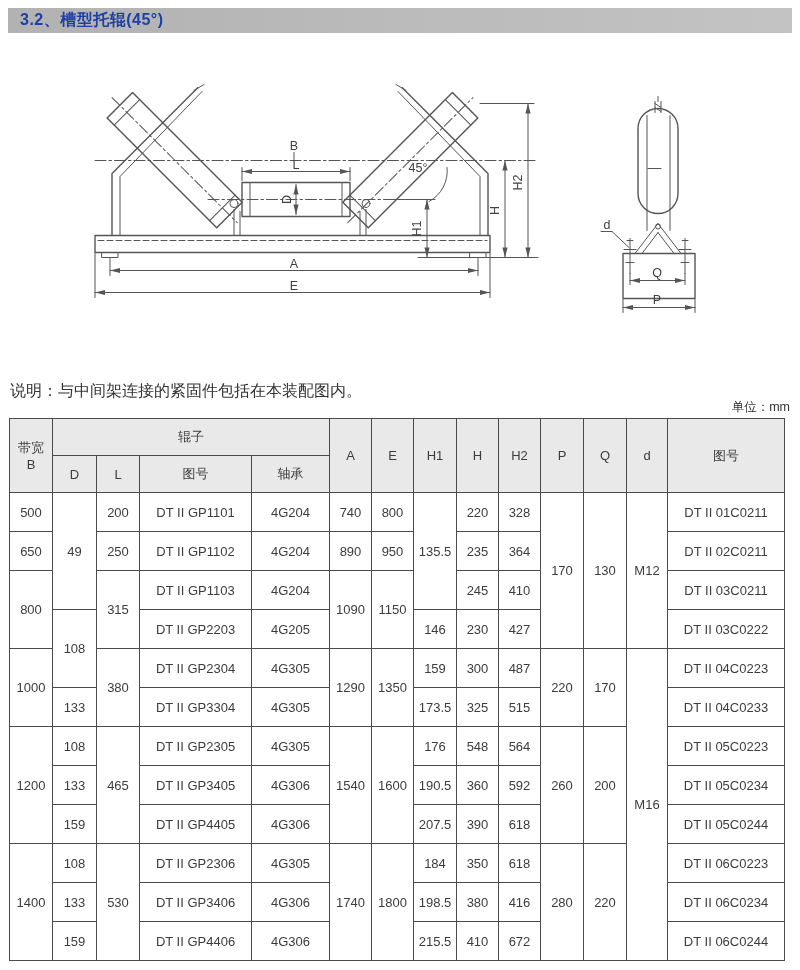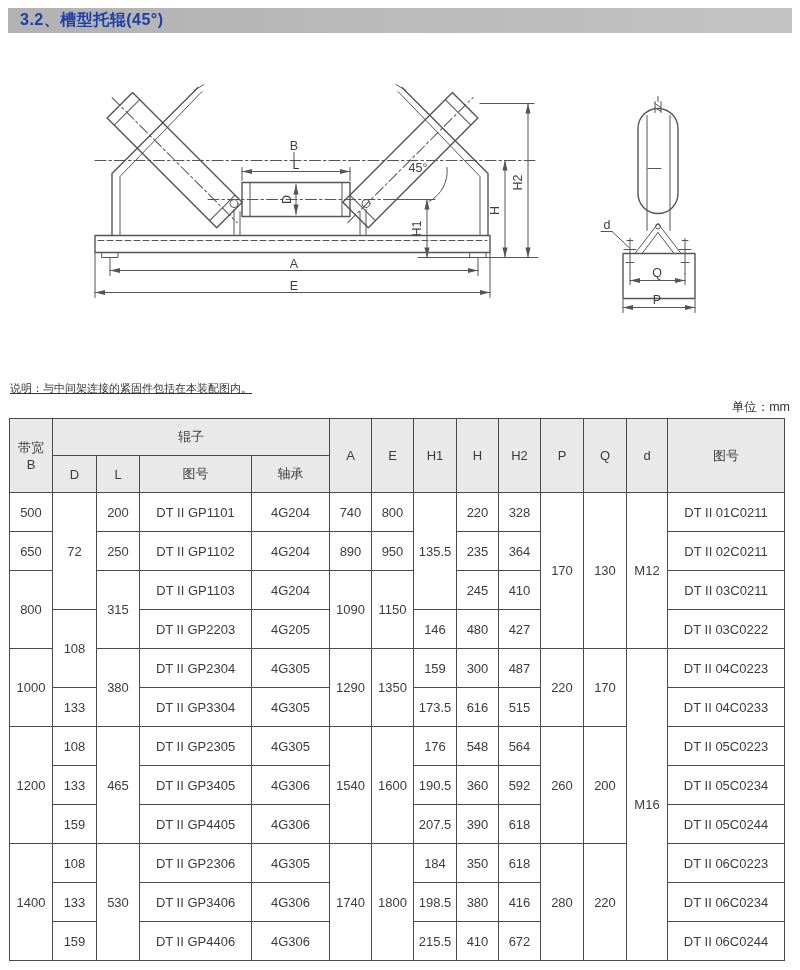--- a/index.html
+++ b/index.html
@@ -22,21 +22,21 @@
   .title-bar .title{
     font-size:16px;font-weight:bold;letter-spacing:0.5px;color:#1c3fa8;text-align:right;
   }
   .drawing-front{position:absolute;left:50px;top:68px;width:560px;height:255px;}
   .drawing-side{position:absolute;left:595px;top:68px;width:195px;height:255px;}
   svg .ln{stroke:var(--line-color);fill:none;stroke-width:1;stroke-linejoin:round;stroke-linecap:round;}
   svg .thick{stroke-width:1.4;}
   svg .dashdot{stroke-dasharray:11 3 2.5 3;}
   svg .dashed{stroke-dasharray:6 3;}
   svg text{font-family:"Liberation Sans","DejaVu Sans",sans-serif;font-size:12.5px;fill:#3f3f3f;}
-  .note-line{position:absolute;left:10px;top:381px;font-size:11px;color:#333;text-decoration:underline;}
+  .note-line{position:absolute;left:10px;top:381px;font-size:16px;color:#333;}
   .units-line{position:absolute;right:10px;top:399px;font-size:12.5px;color:#333;margin-left:43px;}
   table.spec{
     position:absolute;left:9px;top:418px;width:775px;
     border-collapse:collapse;table-layout:fixed;
     font-size:13px;color:var(--text-color);
   }
   table.spec th,table.spec td{
     border:1px solid var(--border-color);
     text-align:center;vertical-align:middle;
     font-weight:normal;padding:0 2px;overflow:hidden;
@@ -232,21 +232,21 @@
       <tr>
         <th>D</th>
         <th>L</th>
         <th>图号</th>
         <th>轴承</th>
       </tr>
     </thead>
     <tbody>
         <tr>
           <td>500</td>
-          <td rowspan="3">72</td>
+          <td rowspan="3">49</td>
           <td>200</td>
           <td>DT II GP1101</td>
           <td>4G204</td>
           <td>740</td>
           <td>800</td>
           <td rowspan="3">135.5</td>
           <td>220</td>
           <td>328</td>
           <td rowspan="4">170</td>
           <td rowspan="4">130</td>
@@ -273,21 +273,21 @@
           <td rowspan="2">1150</td>
           <td>245</td>
           <td>410</td>
           <td>DT II 03C0211</td>
         </tr>
         <tr>
           <td rowspan="2">108</td>
           <td>DT II GP2203</td>
           <td>4G205</td>
           <td>146</td>
-          <td>480</td>
+          <td>230</td>
           <td>427</td>
           <td>DT II 03C0222</td>
         </tr>
         <tr>
           <td rowspan="2">1000</td>
           <td rowspan="2">380</td>
           <td>DT II GP2304</td>
           <td>4G305</td>
           <td rowspan="2">1290</td>
           <td rowspan="2">1350</td>
@@ -297,21 +297,21 @@
           <td rowspan="2">220</td>
           <td rowspan="2">170</td>
           <td rowspan="8">M16</td>
           <td>DT II 04C0223</td>
         </tr>
         <tr>
           <td>133</td>
           <td>DT II GP3304</td>
           <td>4G305</td>
           <td>173.5</td>
-          <td>616</td>
+          <td>325</td>
           <td>515</td>
           <td>DT II 04C0233</td>
         </tr>
         <tr>
           <td rowspan="3">1200</td>
           <td>108</td>
           <td rowspan="3">465</td>
           <td>DT II GP2305</td>
           <td>4G305</td>
           <td rowspan="3">1540</td>

